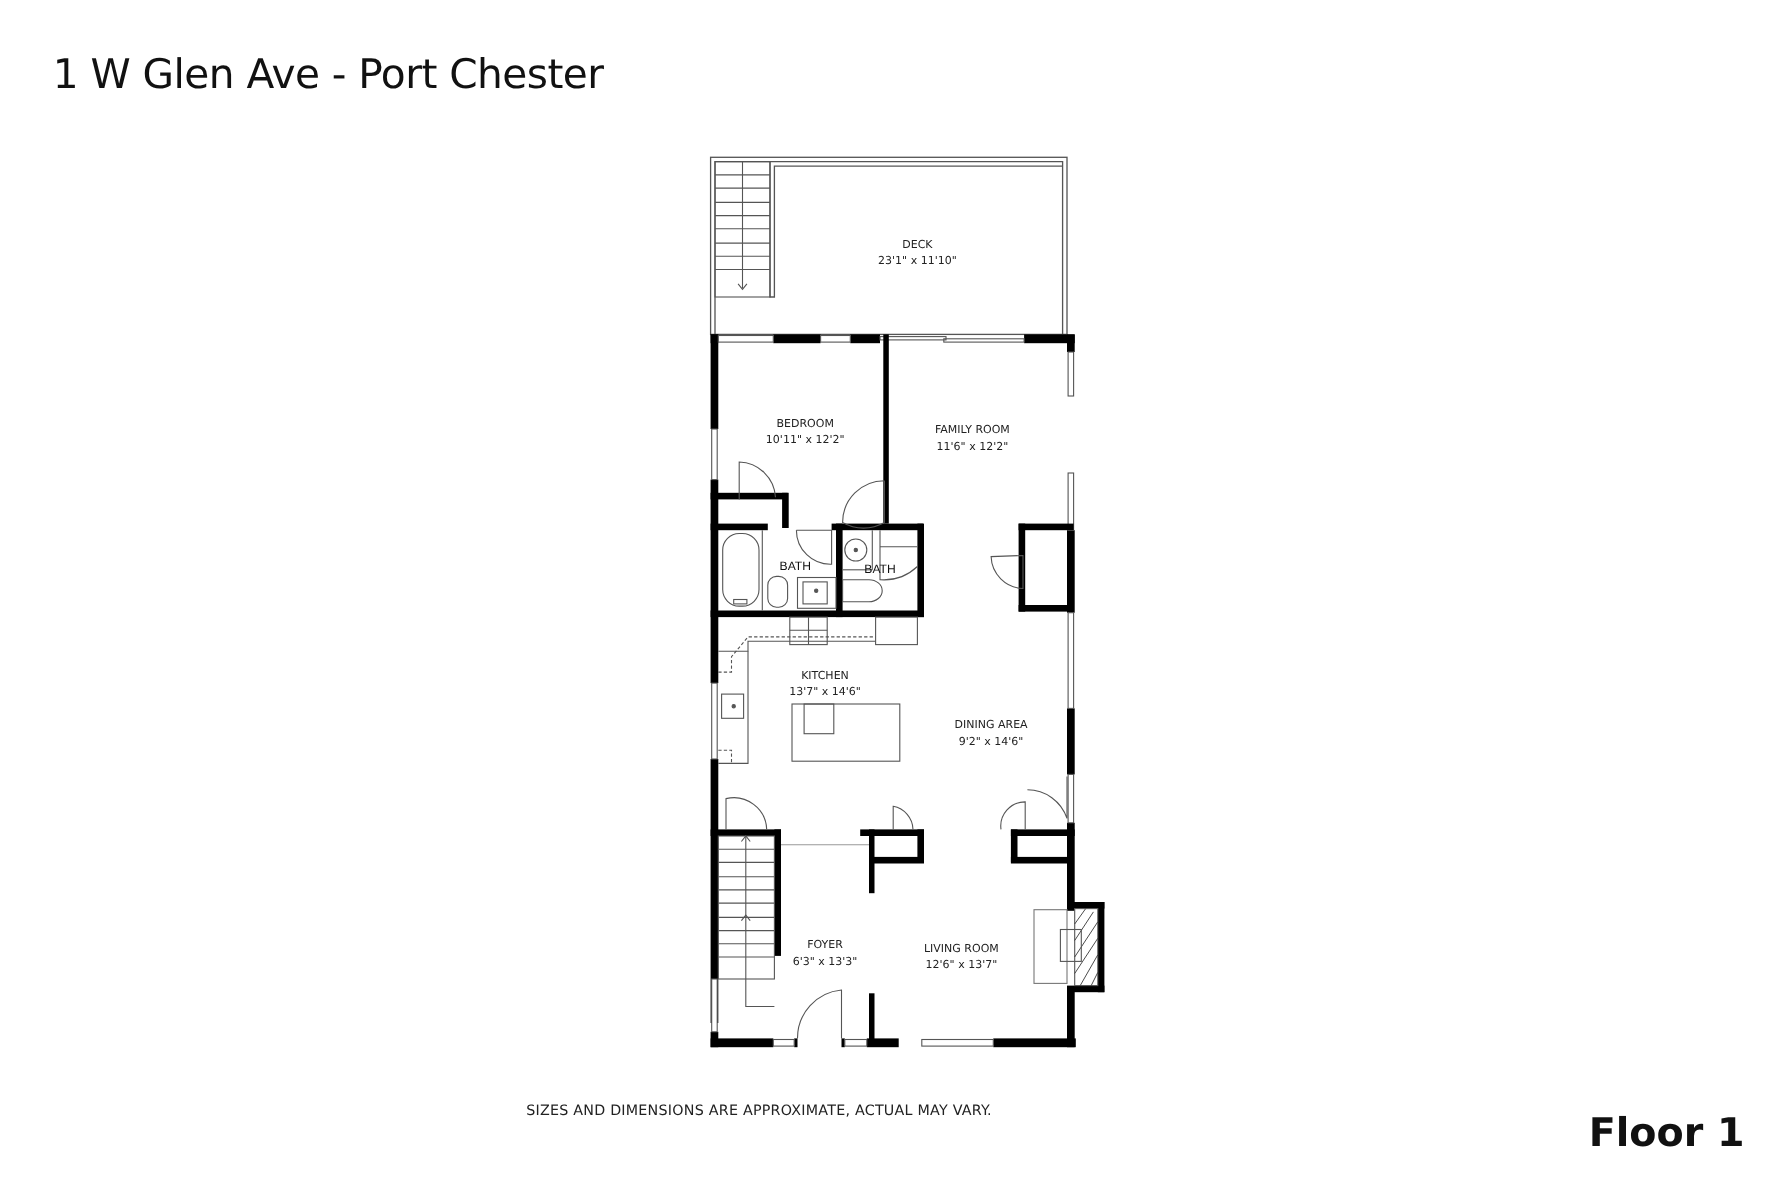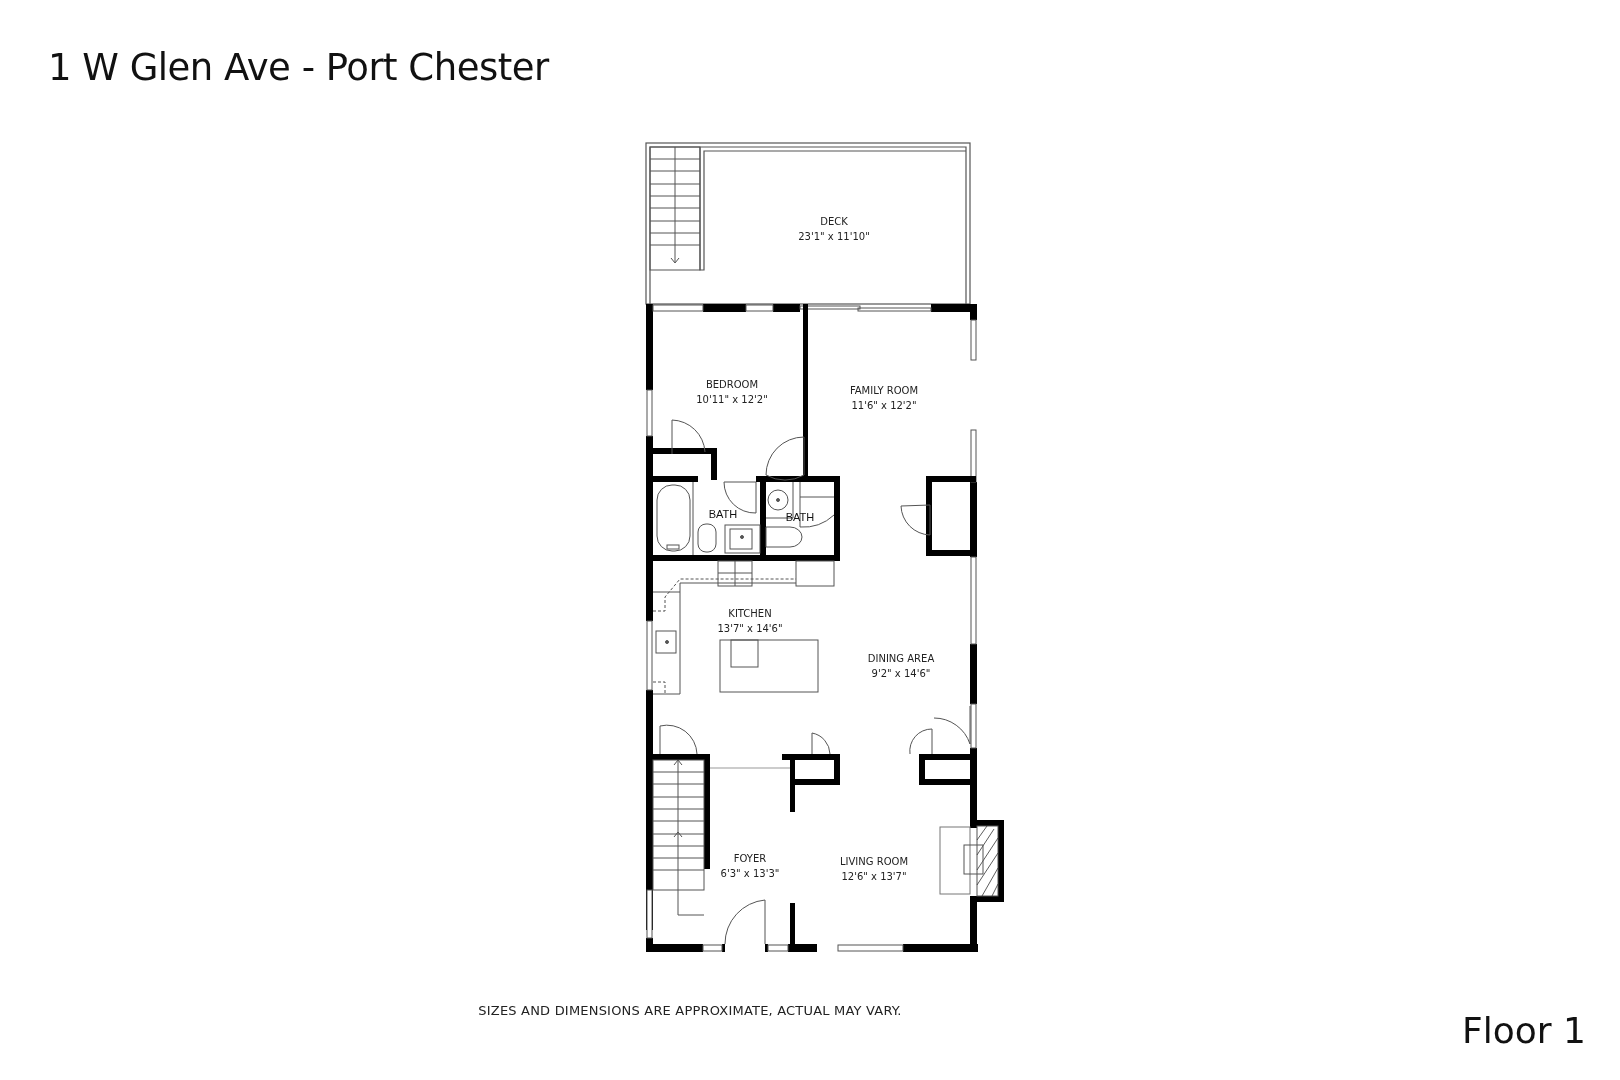--- a/index.html
+++ b/index.html
@@ -1,18 +1,18 @@
 <!DOCTYPE html>
 <html><head>
 <meta charset="utf-8">
 <style>
   html, body { margin:0; padding:0; background:#ffffff; }
   body { width:1620px; height:1080px; position:relative; overflow:hidden; font-family:"DejaVu Sans", sans-serif; color:#111; }
   .title { position:absolute; left:48px; top:46px; font-size:37px; font-family:"DejaVu Sans", sans-serif; letter-spacing:-0.5px; color:#111; }
-  .floor-label { position:absolute; right:34px; top:1010px; font-size:36px; color:#111; }
+  .floor-label { position:absolute; right:34px; top:1010px; font-size:36px; color:#111;font-weight:bold; }
   .disclaimer { position:absolute; left:0; width:1380px; top:1003px; text-align:center; font-size:13px; color:#222; letter-spacing:0.2px; }
   svg.plan { position:absolute; left:0; top:0; }
   .room-name { font-size:10px; fill:#222; text-anchor:middle; font-family:"DejaVu Sans", sans-serif; }
   .room-dim { font-size:10px; fill:#222; text-anchor:middle; font-family:"DejaVu Sans", sans-serif; }
   .bath-name { font-size:11px; fill:#111; text-anchor:middle; font-family:"Liberation Sans", sans-serif; }
 </style>
 </head>
 <body>
 
 <div class="title">1 W Glen Ave - Port Chester</div>

